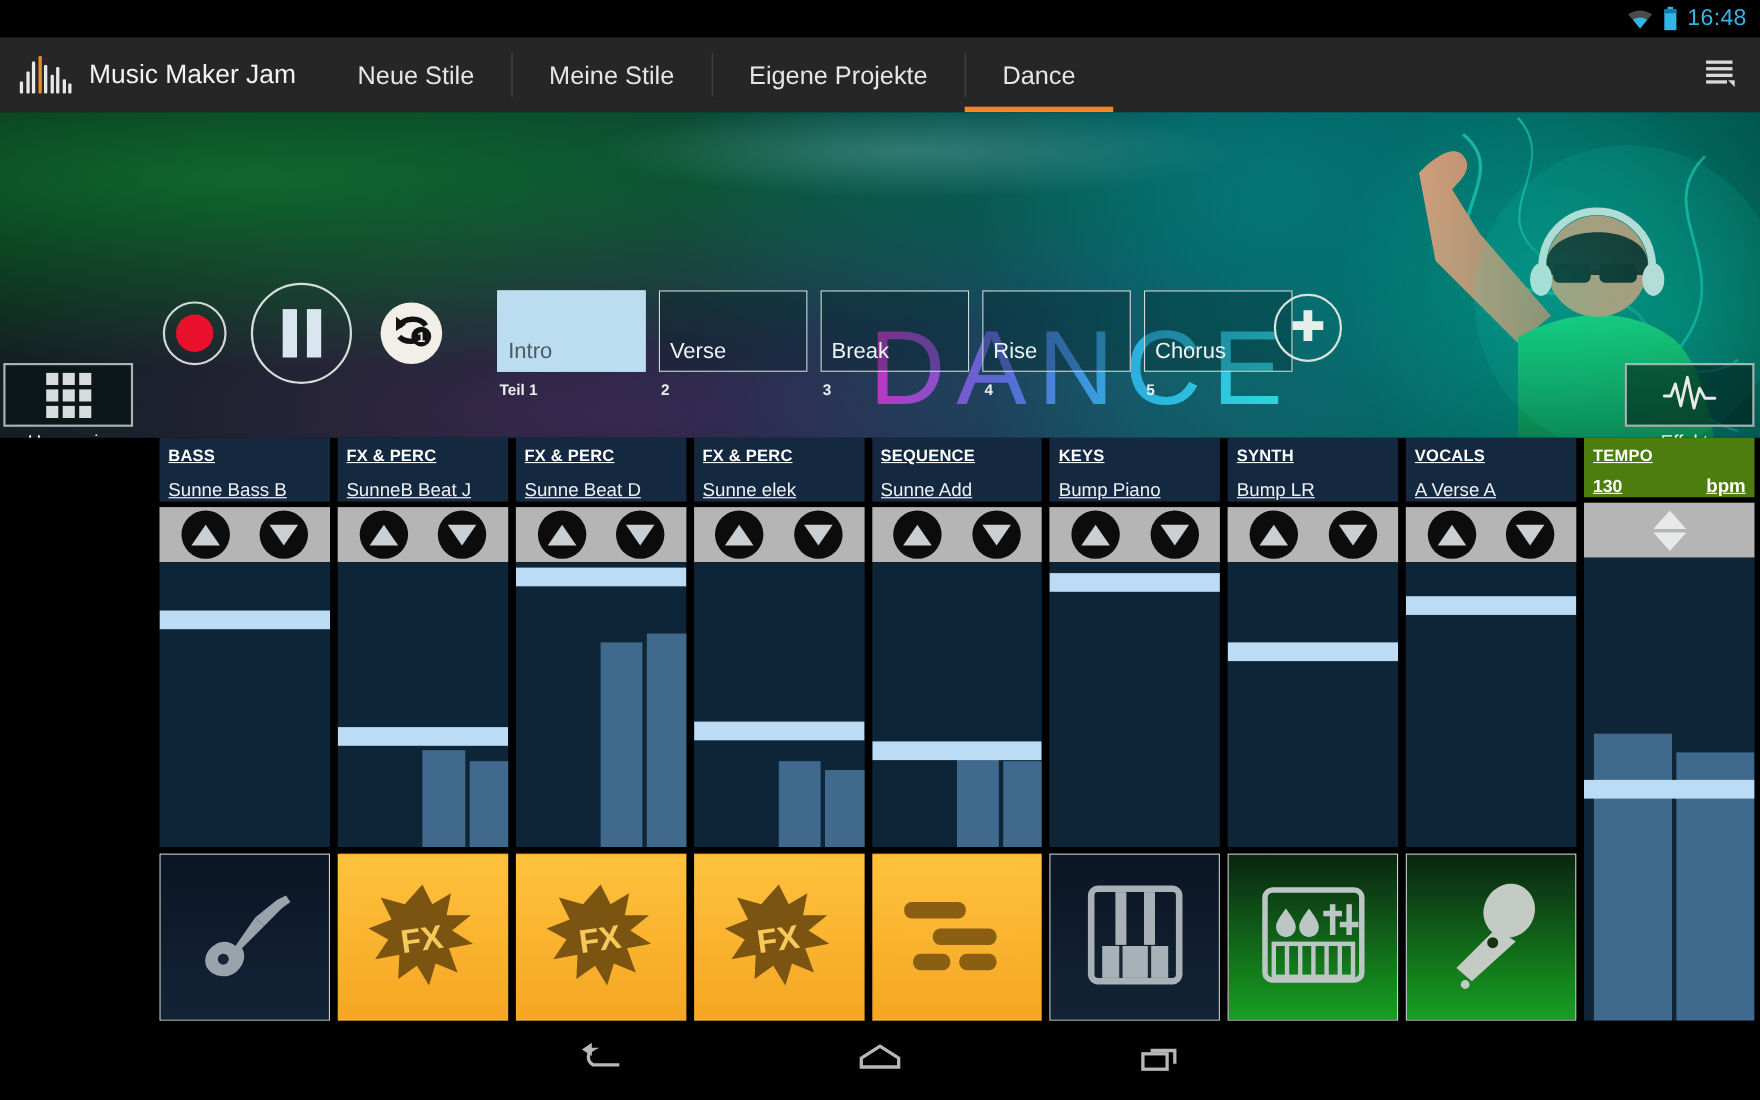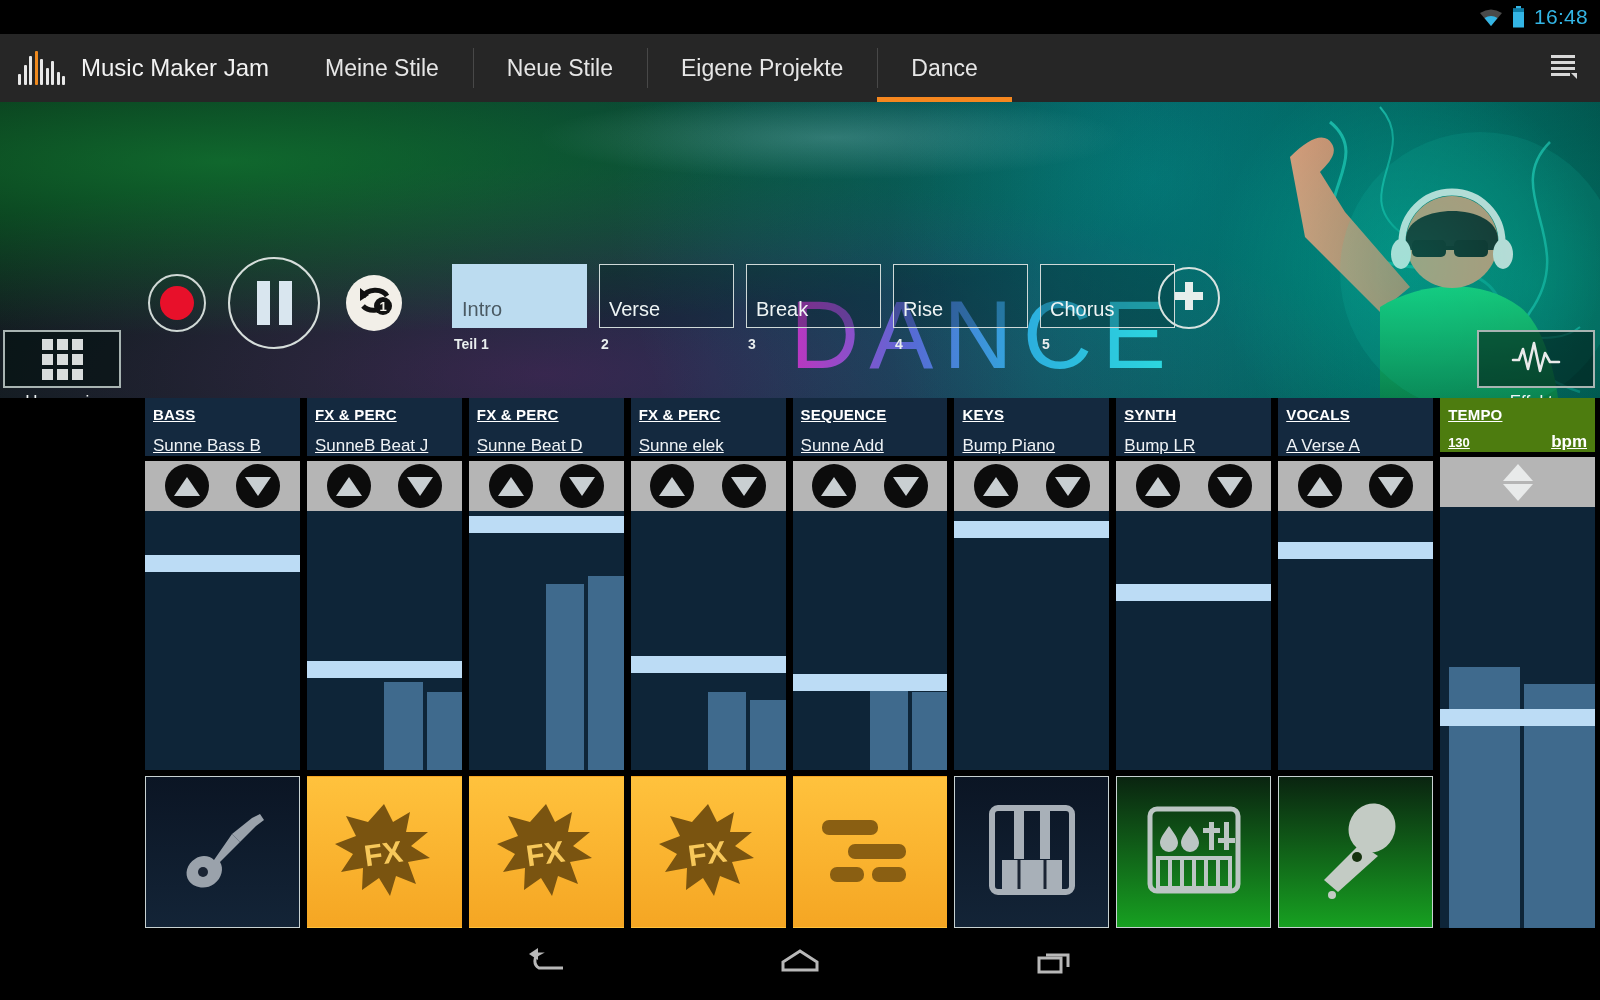--- a/index.html
+++ b/index.html
@@ -90,21 +90,21 @@
   .pause-btn i{ display:block; width:13px; height:44px; background:#d9e6ef; }
   .loop-btn{
     width:56px; height:56px; border-radius:50%; background:#f2efe8;
     display:flex; align-items:center; justify-content:center; margin-left:8px;
   }
 
   
   .sections{ position:absolute; left:452px; top:162px; display:flex; gap:12px; z-index:5; }
   .sec{ width:135px; }
   .sec-box{
-    height:64px; border:1px solid #cfd9d8; position:relative;
+    height:74px; border:1px solid #cfd9d8; position:relative;
     display:flex; align-items:flex-end; padding:0 0 6px 9px;
     background:rgba(0,25,30,.30);
   }
   .sec-box span{ font-size:20px; color:#eef4f4; }
   .sec.active .sec-box{ background:#bcdcf0; border-color:#bcdcf0; }
   .sec.active .sec-box span{ color:#4a5a63; }
   .sec-num{ margin-top:8px; font-size:14px; color:#e9eeee; font-weight:bold; padding-left:2px;}
   .add-btn{
     position:absolute; left:1158px; top:165px; width:62px; height:62px;
     border-radius:50%; border:2px solid #d8e3e0;
@@ -151,21 +151,21 @@
     height:152px; margin-top:6px; border:1px solid #c8d2d2;
     display:flex; align-items:center; justify-content:center; position:relative; overflow:hidden;
   }
   .instr.dark{ background:linear-gradient(180deg,#0b1524 0%,#132437 100%); }
   .instr.fx{ background:linear-gradient(180deg,#ffc23d 0%,#f5a623 100%); border-color:transparent; }
   .instr.green{ background:linear-gradient(180deg,#0a2410 0%,#17a021 100%); }
 
   
   .chan.tempo .chan-head{ background:#4d7c0f; }
   .tempo-row{ display:flex; justify-content:space-between; align-items:baseline; margin-top:9px; }
-  .tempo-val{ font-size:13px; font-weight:bold; }
+  .tempo-val{ font-size:16px; font-weight:bold; }
   .tempo-unit{ font-size:17px; font-weight:bold; }
   .tempo-arrows{ height:50px; background:#b5b5b5; display:flex; flex-direction:column;
     align-items:center; justify-content:center; gap:3px; margin-top:5px; }
   .t-up{ width:0;height:0;border-left:15px solid transparent;border-right:15px solid transparent;border-bottom:17px solid #e8eaea; }
   .t-dn{ width:0;height:0;border-left:15px solid transparent;border-right:15px solid transparent;border-top:17px solid #e8eaea; }
 
   
   .navbar{
     position:absolute; left:0; right:0; bottom:0; height:72px; background:#000;
     display:flex; align-items:center; justify-content:center; gap:210px; z-index:9;
@@ -201,24 +201,24 @@
       <i style="height:26px"></i>
         <i style="height:17px"></i>
         <i style="height:24px"></i>
       <i style="height:13px"></i>
         <i style="height:9px"></i>
     </span>
     <span class="brand-title">Music Maker Jam</span>
   </div>
 
   <div class="tab">
+    <span>Neue Stile</span>
+  </div>
+  <div class="tab">
     <span>Meine Stile</span>
-  </div>
-  <div class="tab">
-    <span>Neue Stile</span>
   </div>
   <div class="tab">
     <span>Eigene Projekte</span>
   </div>
   <div class="tab active">
     <span>Dance</span>
   </div>
 
   <div class="menu-btn">
     <span>

